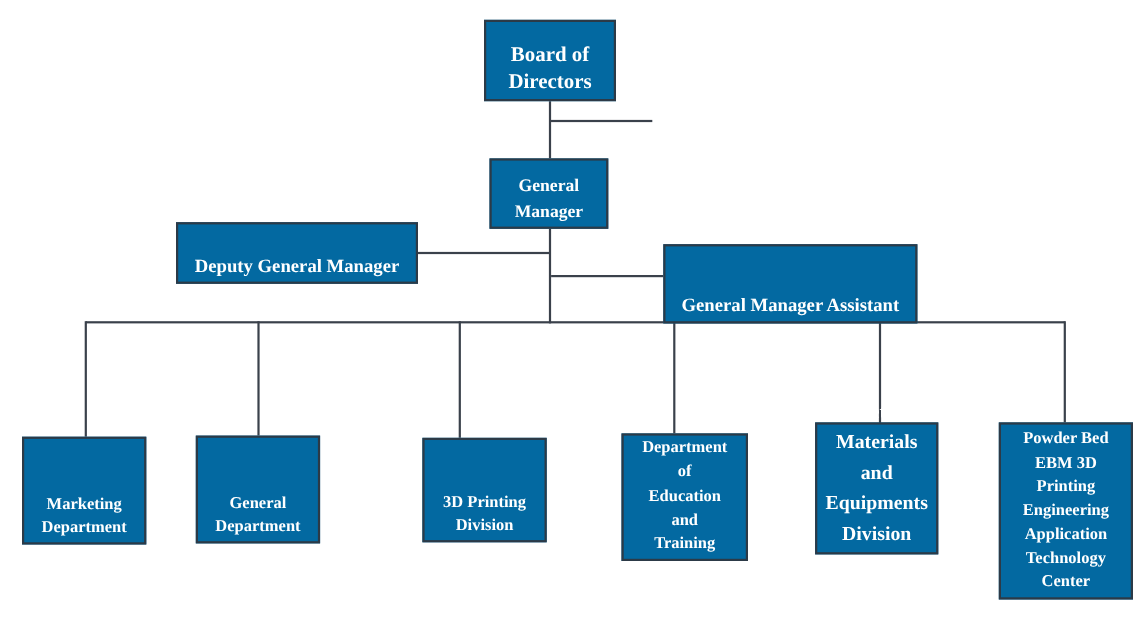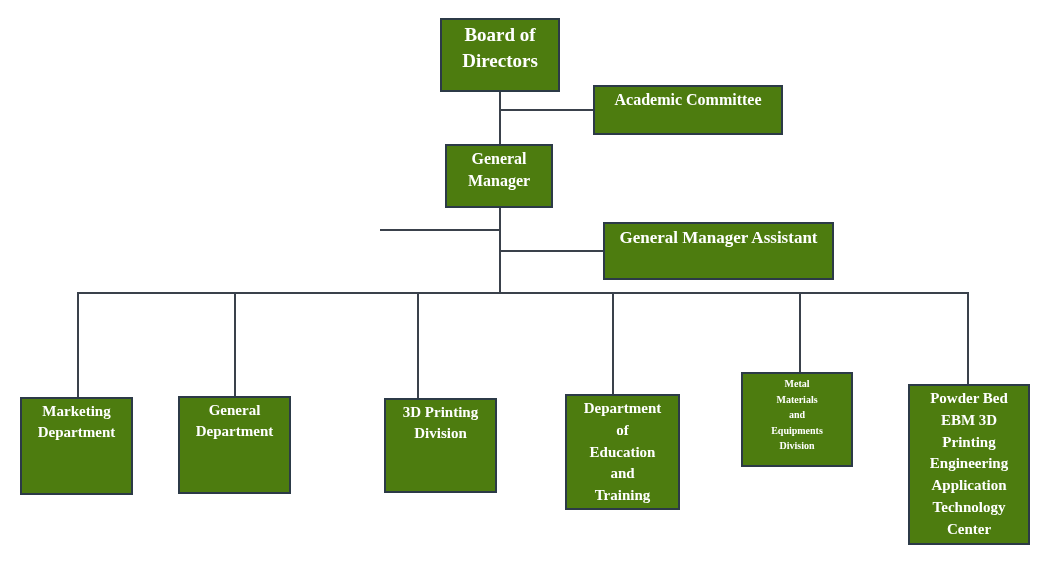--- a/index.html
+++ b/index.html
@@ -11,47 +11,47 @@
     position: relative;
     width: 1042px;
     height: 561px;
     background: #ffffff;
     font-family: "Liberation Serif", "DejaVu Serif", serif;
     overflow: hidden;
   }
   .node {
     position: absolute;
     box-sizing: border-box;
-    background: #4d7c0f;
+    background: #0369a1;
     border: 2px solid #2c3a47;
     color: #ffffff;
     font-weight: bold;
     display: flex;
-    align-items: flex-start;
+    align-items: flex-end;
     justify-content: center;
     text-align: center;
     white-space: pre-line;
     line-height: 1.4;
     padding: 2px 3px;
   }
   .conn {
     position: absolute;
     background: #3a414b;
   }
   
   .n-board     { left: 440px; top: 18px;  width: 120px; height: 74px;  font-size: 19px; line-height: 1.35; }
   .n-academic  { left: 593px; top: 85px;  width: 190px; height: 50px;  font-size: 16px; }
   .n-gm        { left: 445px; top: 144px; width: 108px; height: 64px;  font-size: 16px; }
   .n-deputy    { left: 160px; top: 202px; width: 220px; height: 56px;  font-size: 17px; }
-  .n-assistant { left: 603px; top: 222px; width: 231px; height: 58px;  font-size: 17px; }
+  .n-assistant { left: 603px; top: 222px; width: 231px; height: 72px;  font-size: 17px; }
   .n-marketing { left: 20px;  top: 397px; width: 113px; height: 98px;  font-size: 15px; }
   .n-gendept   { left: 178px; top: 396px; width: 113px; height: 98px;  font-size: 15px; }
   .n-printing  { left: 363px; top: 398px; width: 113px; height: 95px;  font-size: 15px; margin-left: 21px; }
   .n-education { left: 565px; top: 394px; width: 115px; height: 116px; font-size: 15px; line-height: 1.45; }
-  .n-metal     { left: 741px; top: 372px; width: 112px; height: 95px; font-size: 10px; line-height: 1.55; }
+  .n-metal     { left: 741px; top: 384px; width: 112px; height: 120px; font-size: 18px; line-height: 1.55; }
   .n-powder    { left: 908px; top: 384px; width: 122px; height: 161px; font-size: 15px; line-height: 1.45; }
   
   .c-board-gm        { left: 499px; top: 92px;  width: 2px;   height: 52px;  }
   .c-board-academic  { left: 500px; top: 109px; width: 93px;  height: 2px;   }
   .c-gm-trunk        { left: 499px; top: 208px; width: 2px;   height: 86px;  }
   .c-deputy          { left: 380px; top: 229px; width: 120px; height: 2px;   }
   .c-assistant       { left: 501px; top: 250px; width: 102px; height: 2px;   }
   .c-children        { left: 78px;  top: 292px; width: 890px; height: 2px;   }
   .c-drop-marketing  { left: 77px;  top: 292px; width: 2px;   height: 105px; }
   .c-drop-gendept    { left: 234px; top: 292px; width: 2px;   height: 104px; }
@@ -76,29 +76,29 @@
   <div class="conn c-drop-printing"></div>
   <div class="conn c-drop-education"></div>
   <div class="conn c-drop-metal"></div>
   <div class="conn c-drop-powder"></div>
 
   <div class="node n-board">
     <span>Board of
 Directors</span>
   </div>
 
-  <div class="node n-academic">
-    <span>Academic Committee</span>
-  </div>
 
   <div class="node n-gm">
     <span>General
 Manager</span>
   </div>
 
+  <div class="node n-deputy">
+    <span>Deputy General Manager</span>
+  </div>
 
   <div class="node n-assistant">
     <span>General Manager Assistant</span>
   </div>
 
   <div class="node n-marketing">
     <span>Marketing
 Department</span>
   </div>
 

